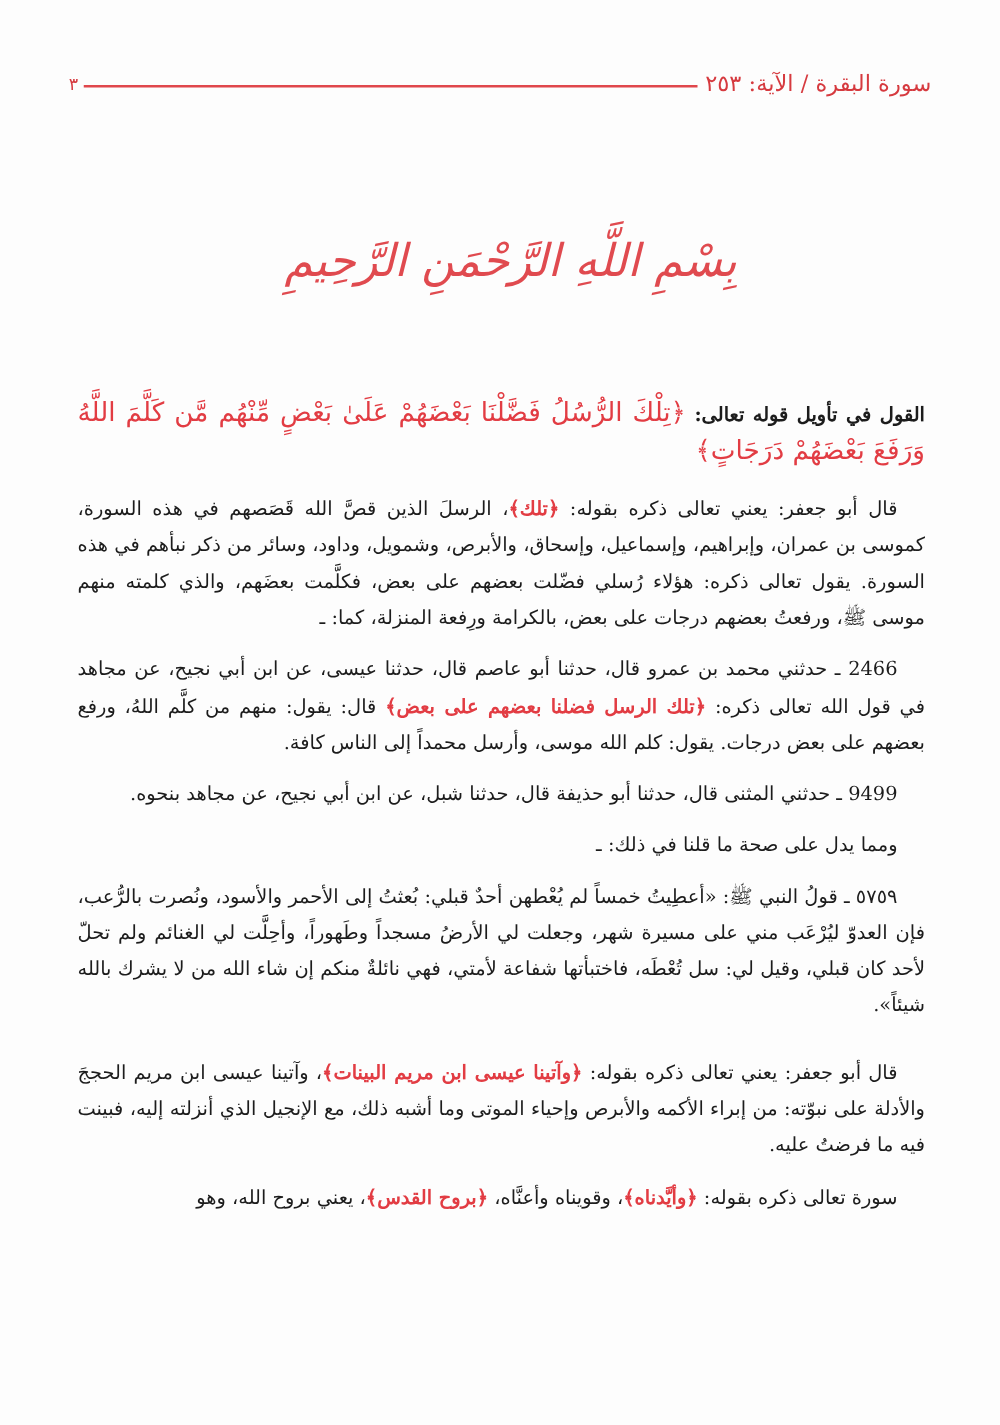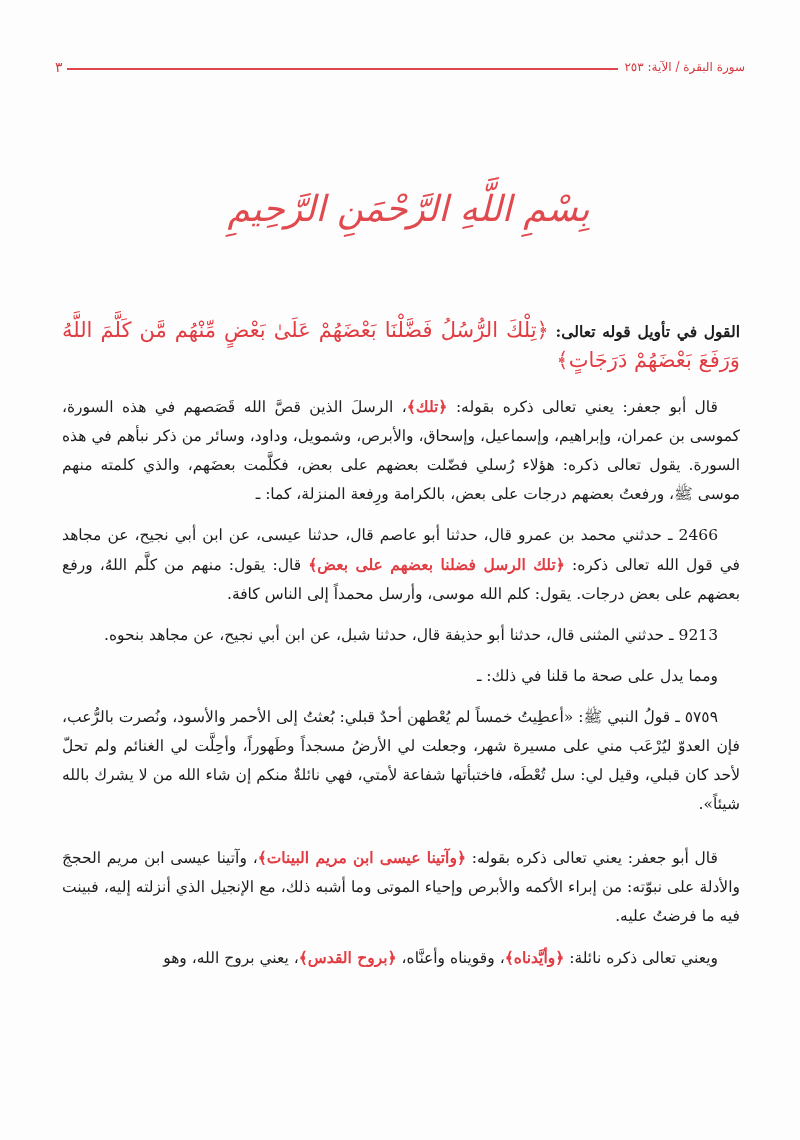--- a/index.html
+++ b/index.html
@@ -10,21 +10,21 @@
       font-family: "DejaVu Serif", "Liberation Serif", serif;
       color: #1c1c1c;
     }
     .page { position: absolute; inset: 0; direction: rtl; }
 
     
     .header {
       position: absolute; top: 56px; left: 55px; right: 55px; height: 22px;
       display: flex; align-items: center; direction: rtl;
     }
-    .header .title { color: #d63a3f; font-size: 12px; white-space: nowrap; padding-left: 6px; }
+    .header .title { color: #d63a3f; font-size: 18px; white-space: nowrap; padding-left: 6px; }
     .header .rule { flex: 1; height: 0; border-top: 2px solid #e0474c; margin-top: 4px; }
     .header .pageno { color: #d63a3f; font-size: 14px; padding-right: 4px; }
 
     
     .basmala {
       position: absolute; top: 188px; left: 0; right: 0; text-align: center;
       color: #e04a4f; font-size: 36px; font-style: italic; letter-spacing: 1px; padding-left: 17px;
     }
 
     .content { position: absolute; left: 62px; right: 60px; top: 316px; }
@@ -74,21 +74,21 @@
     </p>
 
     <div class="gap-s"></div>
 
     <p class="indent">
       <span>2466 ـ حدثني محمد بن عمرو قال، حدثنا أبو عاصم قال، حدثنا عيسى، عن ابن أبي نجيح، عن مجاهد في قول الله تعالى ذكره: </span><span class="qref">﴿تلك الرسل فضلنا بعضهم على بعض﴾</span><span> قال: يقول: منهم من كلَّم اللهُ، ورفع بعضهم على بعض درجات. يقول: كلم الله موسى، وأرسل محمداً إلى الناس كافة.</span>
     </p>
 
     <div class="gap-s"></div>
 
-    <p class="indent">9213 ـ حدثني المثنى قال، حدثنا أبو حذيفة قال، حدثنا شبل، عن ابن أبي نجيح، عن مجاهد بنحوه.</p>
+    <p class="indent">9499 ـ حدثني المثنى قال، حدثنا أبو حذيفة قال، حدثنا شبل، عن ابن أبي نجيح، عن مجاهد بنحوه.</p>
 
     <div class="gap-s"></div>
 
     <p class="indent">ومما يدل على صحة ما قلنا في ذلك: ـ</p>
 
     <div class="gap-s"></div>
 
     <p class="indent">٥٧٥٩ ـ قولُ النبي ﷺ: «أعطِيتُ خمساً لم يُعْطهن أحدٌ قبلي: بُعثتُ إلى الأحمر والأسود، ونُصرت بالرُّعب، فإن العدوّ ليُرْعَب مني على مسيرة شهر، وجعلت لي الأرضُ مسجداً وطَهوراً، وأحِلَّت لي الغنائم ولم تحلّ لأحد كان قبلي، وقيل لي: سل تُعْطَه، فاختبأتها شفاعة لأمتي، فهي نائلةٌ منكم إن شاء الله من لا يشرك بالله شيئاً».</p>
 
     <div class="gap-s"></div>
@@ -96,17 +96,17 @@
 
     <div class="gap-s"></div>
 
     <p class="indent">
       <span>قال أبو جعفر: يعني تعالى ذكره بقوله: </span><span class="qref">﴿وآتينا عيسى ابن مريم البينات﴾</span><span>، وآتينا عيسى ابن مريم الحججَ والأدلة على نبوّته: من إبراء الأكمه والأبرص وإحياء الموتى وما أشبه ذلك، مع الإنجيل الذي أنزلته إليه، فبينت فيه ما فرضتُ عليه.</span>
     </p>
 
     <div class="gap-s"></div>
 
     <p class="indent">
-      <span>ويعني تعالى ذكره نائلة: </span><span class="qref">﴿وأيَّدناه﴾</span><span>، وقويناه وأعنَّاه، </span><span class="qref">﴿بروح القدس﴾</span><span>، يعني بروح الله، وهو</span>
+      <span>سورة تعالى ذكره بقوله: </span><span class="qref">﴿وأيَّدناه﴾</span><span>، وقويناه وأعنَّاه، </span><span class="qref">﴿بروح القدس﴾</span><span>، يعني بروح الله، وهو</span>
     </p>
   </div>
 
 </div>
 
 </body></html>

